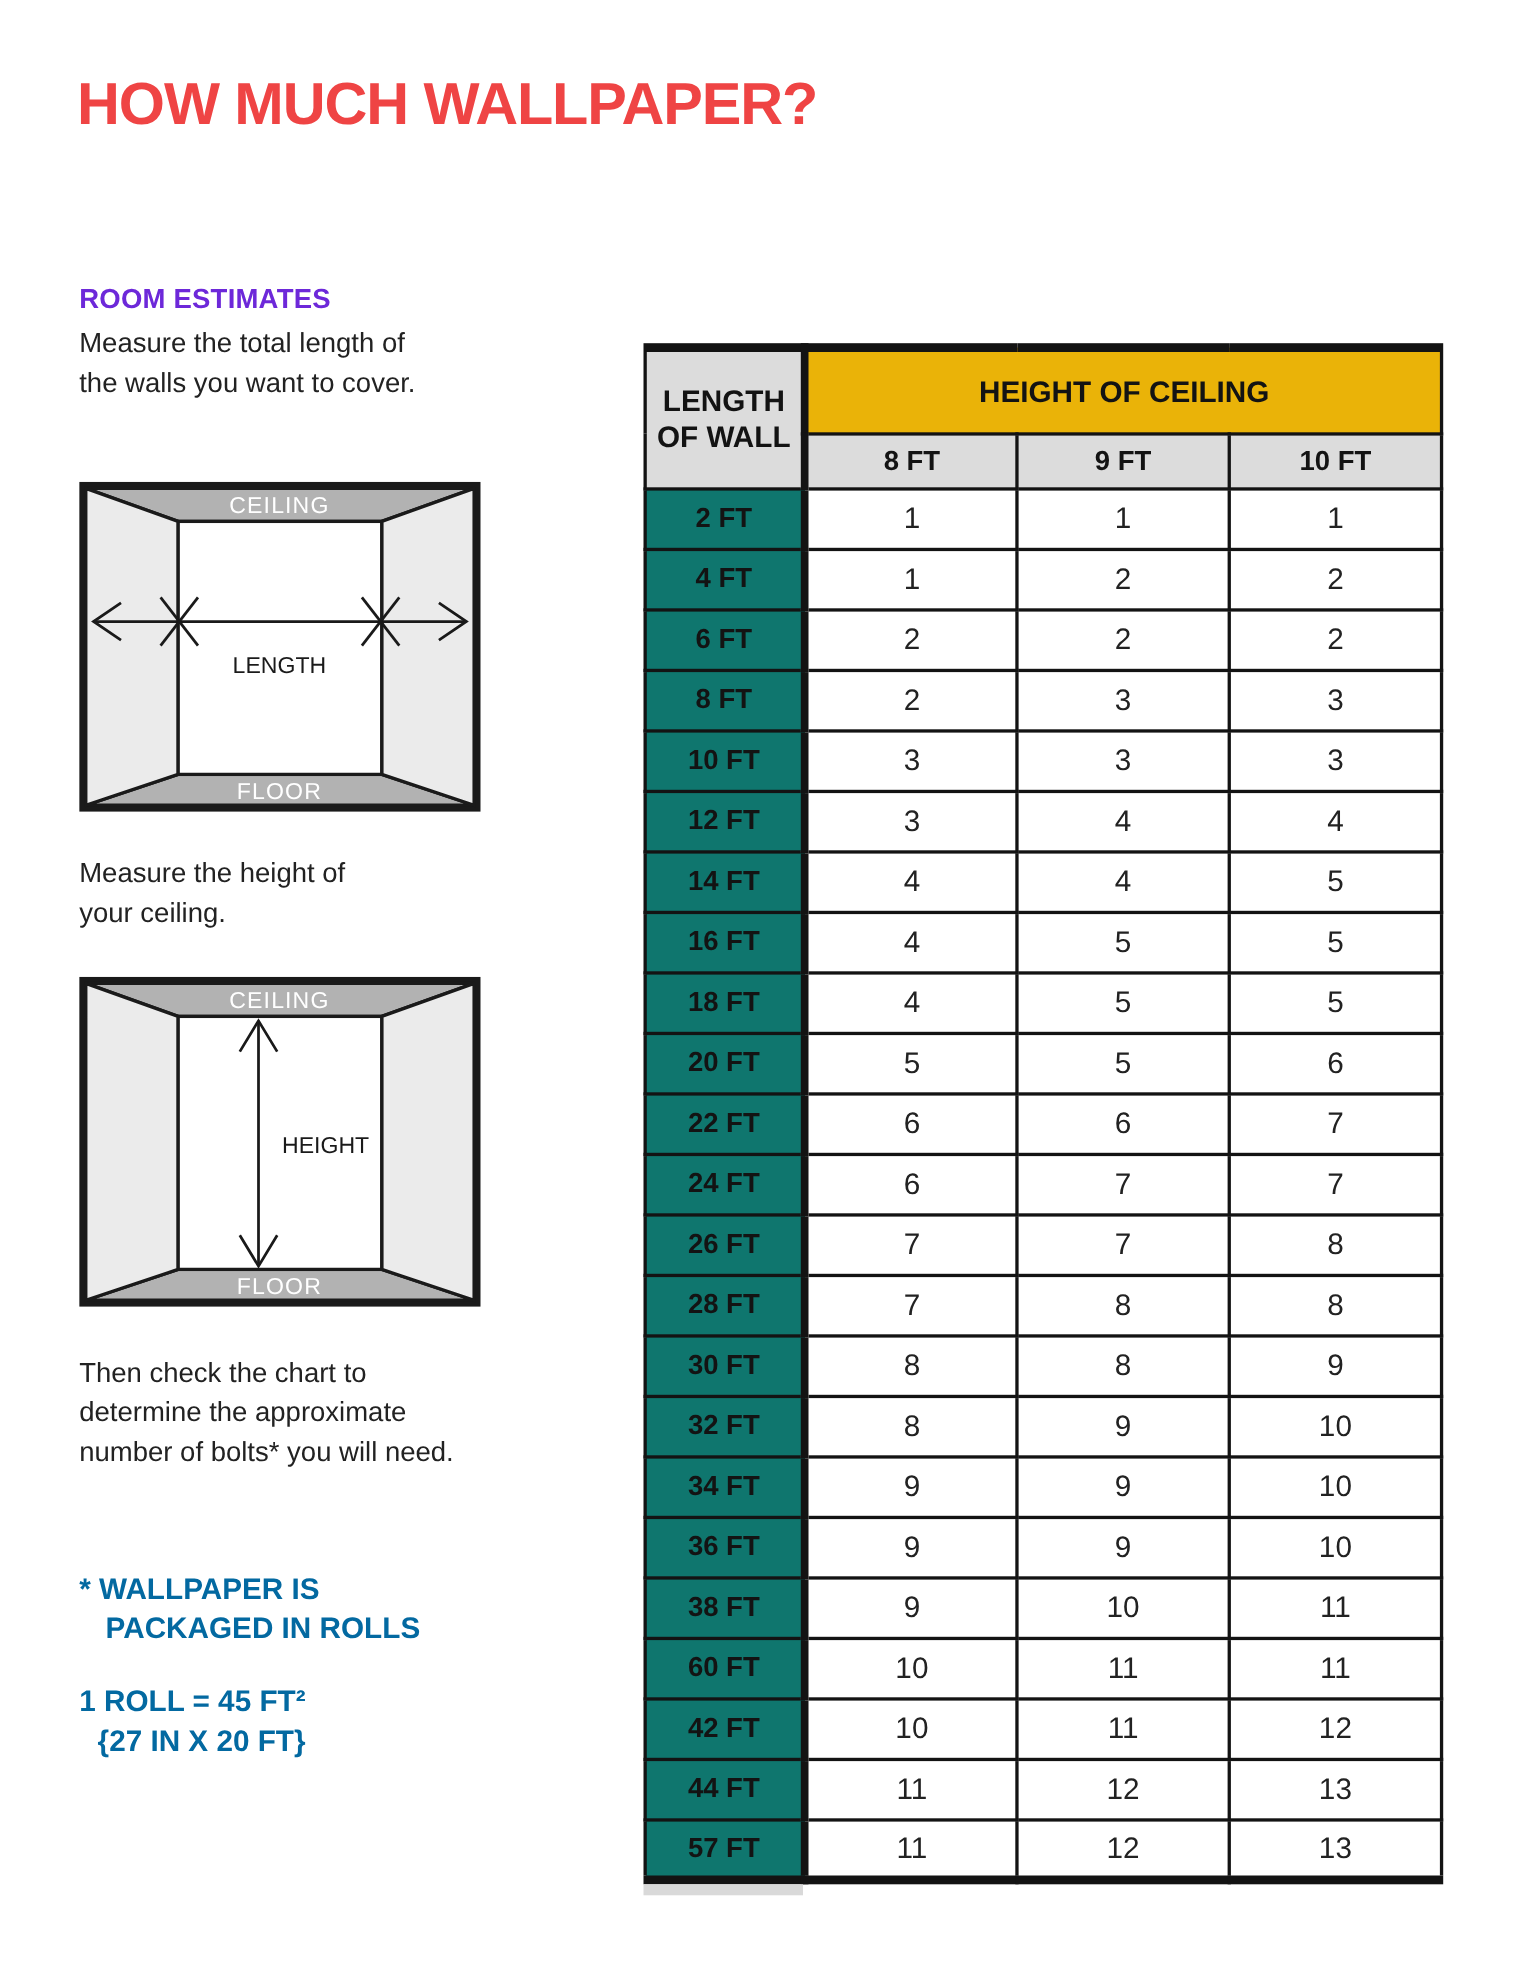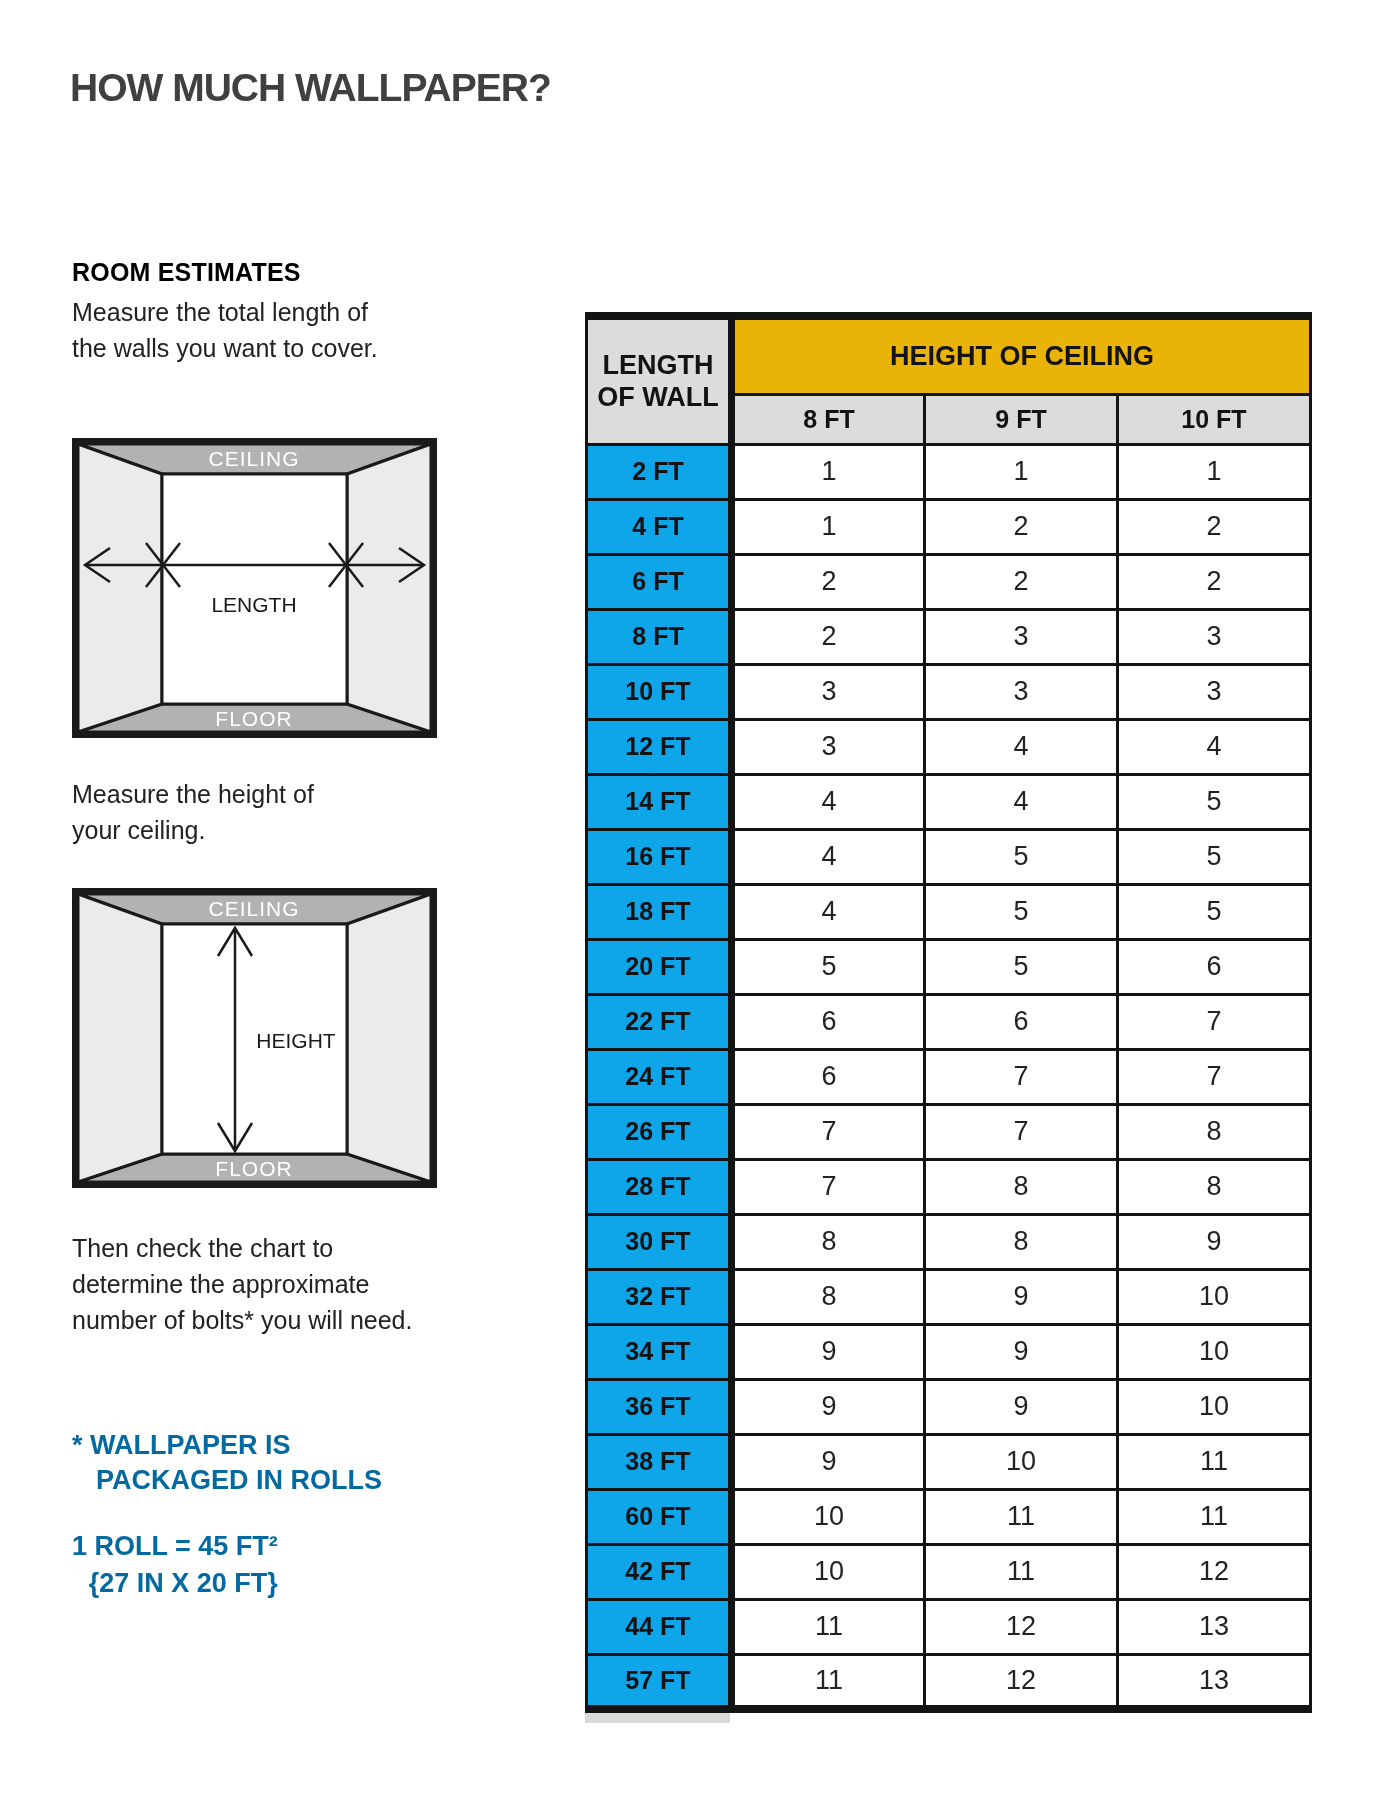--- a/index.html
+++ b/index.html
@@ -5,25 +5,25 @@
   * { margin:0; padding:0; box-sizing:border-box; }
   body { background:#ffffff; font-family:"Liberation Sans", sans-serif; }
   #page {
     position:relative; width:1391px; height:1800px; background:#ffffff;
     overflow:hidden; color:#1c1c1c;
   }
   .abs { position:absolute; }
 
   
   #main-title {
-    left:70px; top:68px; font-size:39px; font-weight:bold;
-    letter-spacing:-1px; color:#404040; line-height:1;
+    left:70px; top:68px; font-size:54px; font-weight:bold;
+    letter-spacing:-1px; color:#ef4444; line-height:1;
   }
   .section-heading {
-    font-size:25px; font-weight:bold; color:#000000; letter-spacing:0.2px;
+    font-size:25px; font-weight:bold; color:#6d28d9; letter-spacing:0.2px;
   }
   #room-estimates-heading { left:72px; top:258px; }
   #rolls-heading { left:585px; top:258px; width:580px; text-align:center; }
 
   
   .copy { font-size:25px; line-height:36px; color:#222222; }
   #para-measure-length { left:72px; top:294px; }
   #para-measure-height { left:72px; top:776px; }
   #para-check-chart    { left:72px; top:1230px; }
 
@@ -50,21 +50,21 @@
   .tbl .hdr-row1 { height:78px; }
   .tbl .hdr-row2 { height:50px; }
   .tbl tbody tr { height:55px; }
   .tbl .lbl-head {
     background:#dcdcdc; font-size:27px; font-weight:bold; color:#131313;
     border-right-width:7px; line-height:32px;
   }
   .tbl .span-head { background:#eab308; font-size:27px; font-weight:bold; color:#131313; }
   .tbl .col-h { background:#dcdcdc; font-size:25px; font-weight:bold; color:#131313; }
   .tbl th.lbl {
-    background:#0ea5e9; font-size:25px; font-weight:bold; color:#131313;
+    background:#0f766e; font-size:25px; font-weight:bold; color:#131313;
     border-right-width:7px;
   }
   .tbl td.val { background:#ffffff; font-size:27px; font-weight:normal; color:#222222; }
   #table-sliver { width:145px; height:10px; background:#d9d9d9; }
 </style>
 </head>
 <body>
 
 <div id="page">
 

